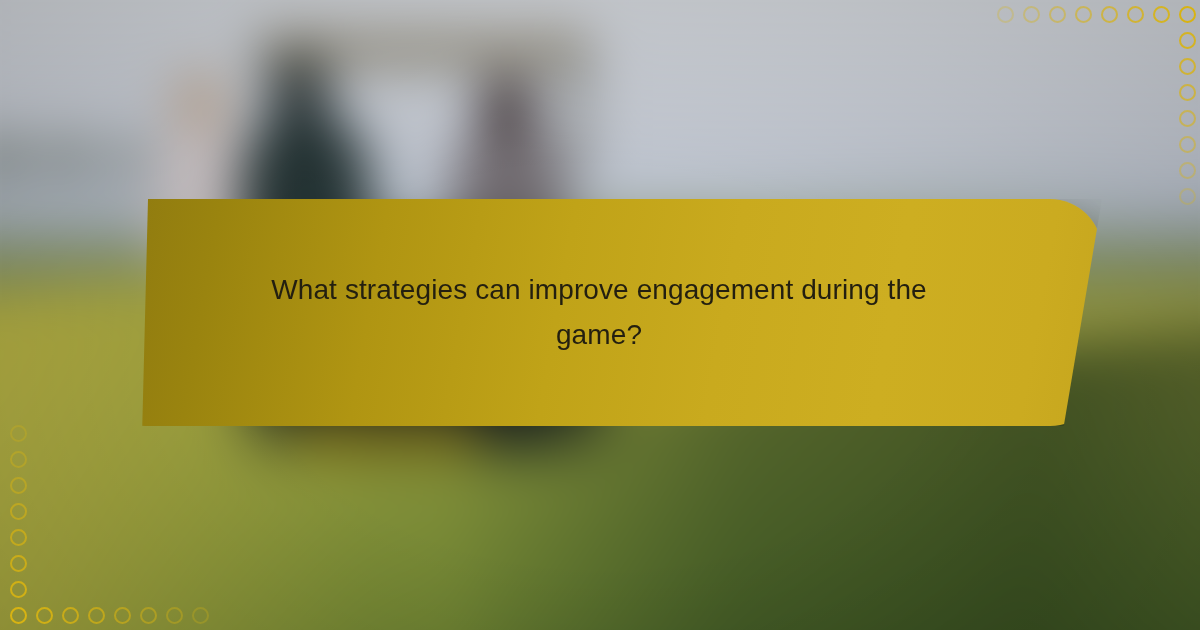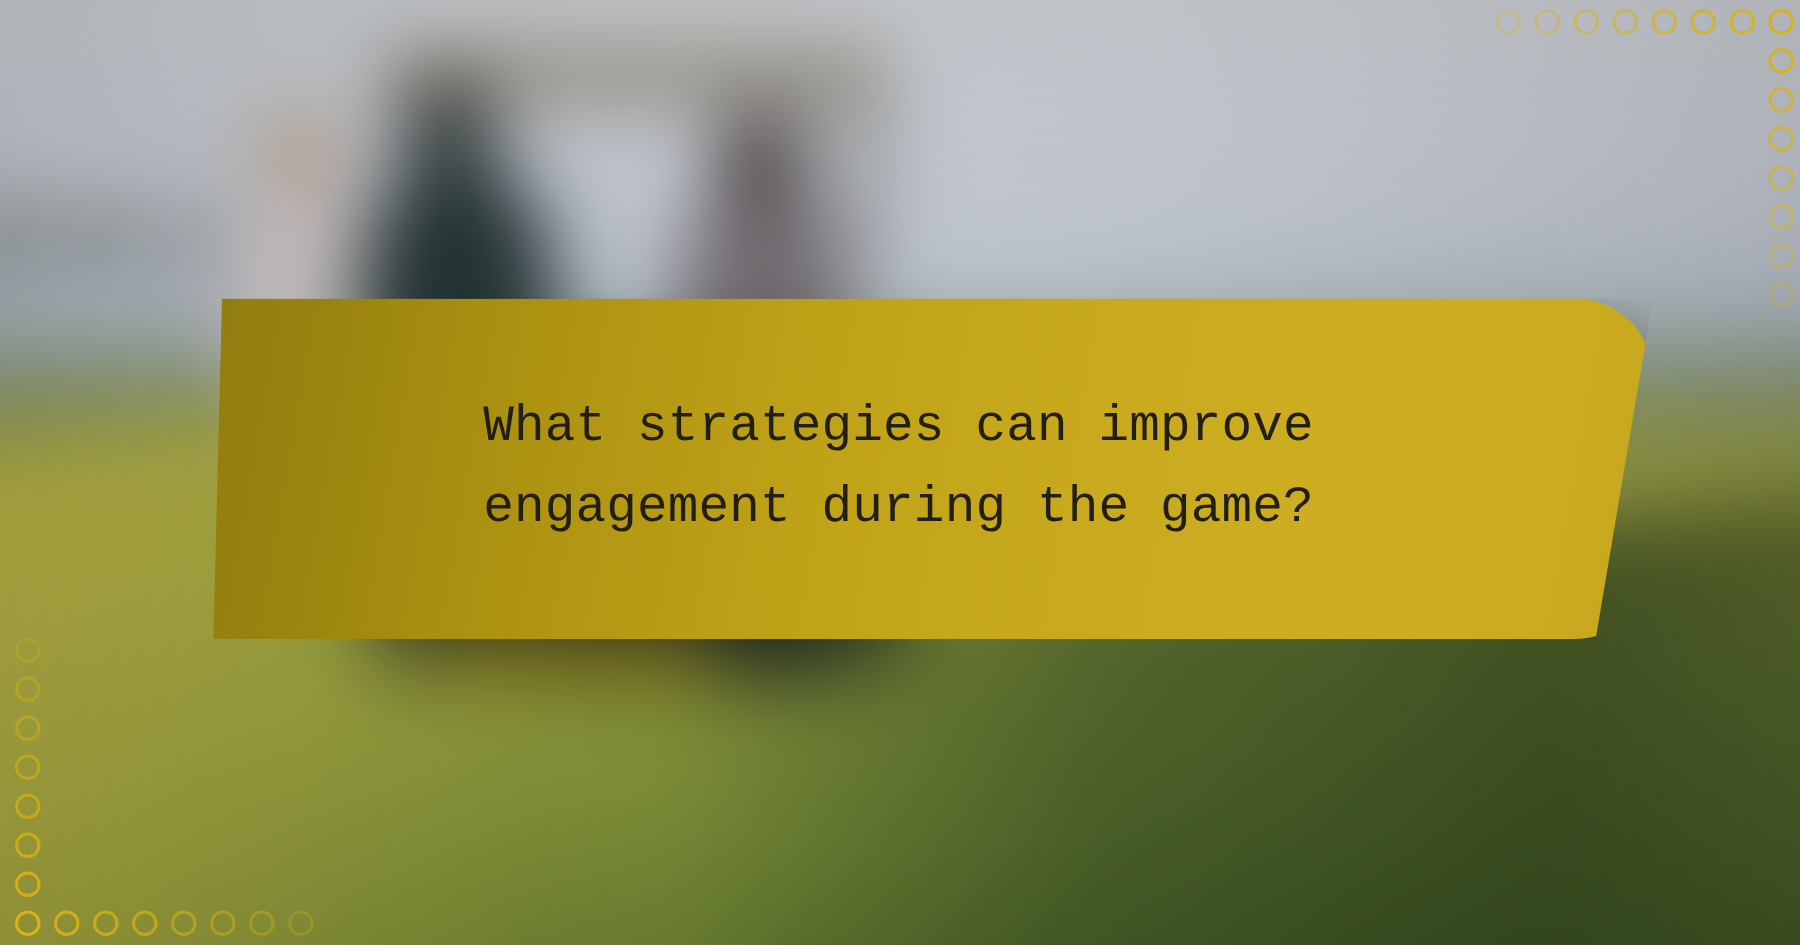--- a/index.html
+++ b/index.html
@@ -196,22 +196,22 @@
     box-shadow: 0 10px 34px rgba(0,0,0,0.22);
   }
 
   .card-inner {
     width: 760px;
     text-align: center;
   }
 
   .card-question {
     margin: 16px;
-    font-family: Liberation Mono, monospace;
-    font-size: 34px;
+    font-family: Liberation Sans, sans-serif;
+    font-size: 28px;
     font-weight: 400;
     line-height: 1.58;
     color: #231f10;
     letter-spacing: 0.1px;
   }
 </style>
 </head>
 <body>
 
 <div id="stage">

